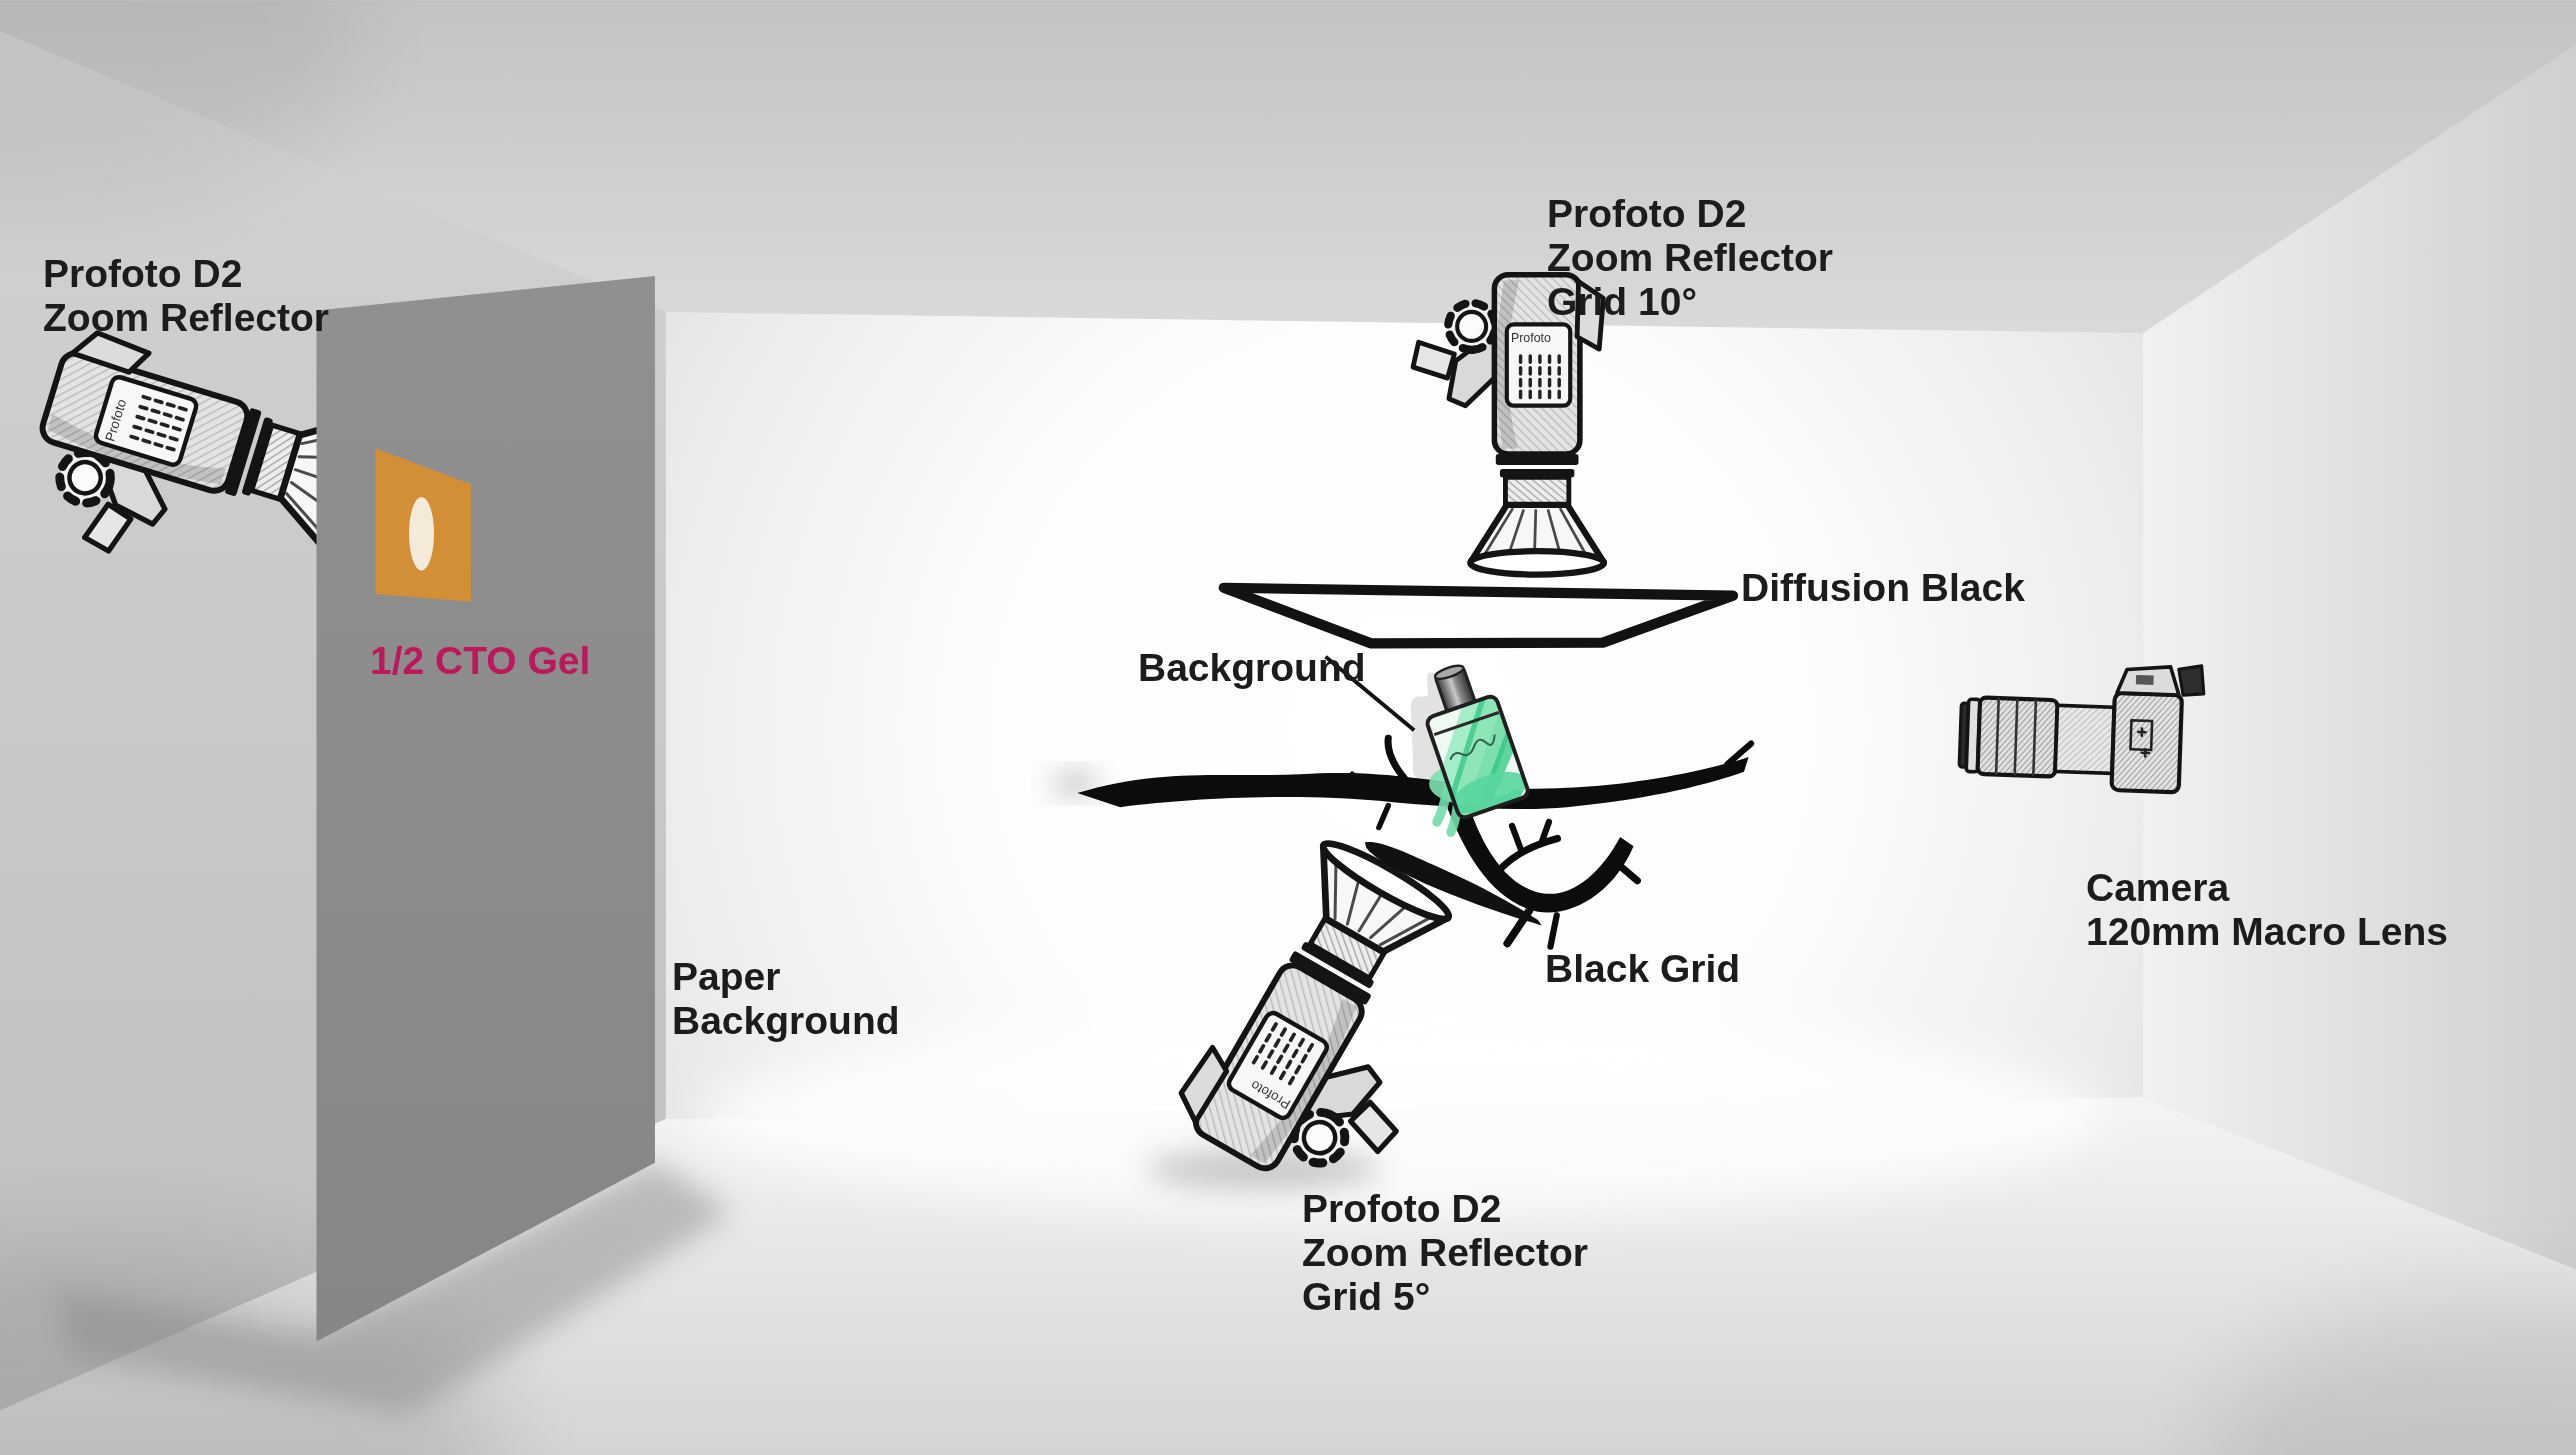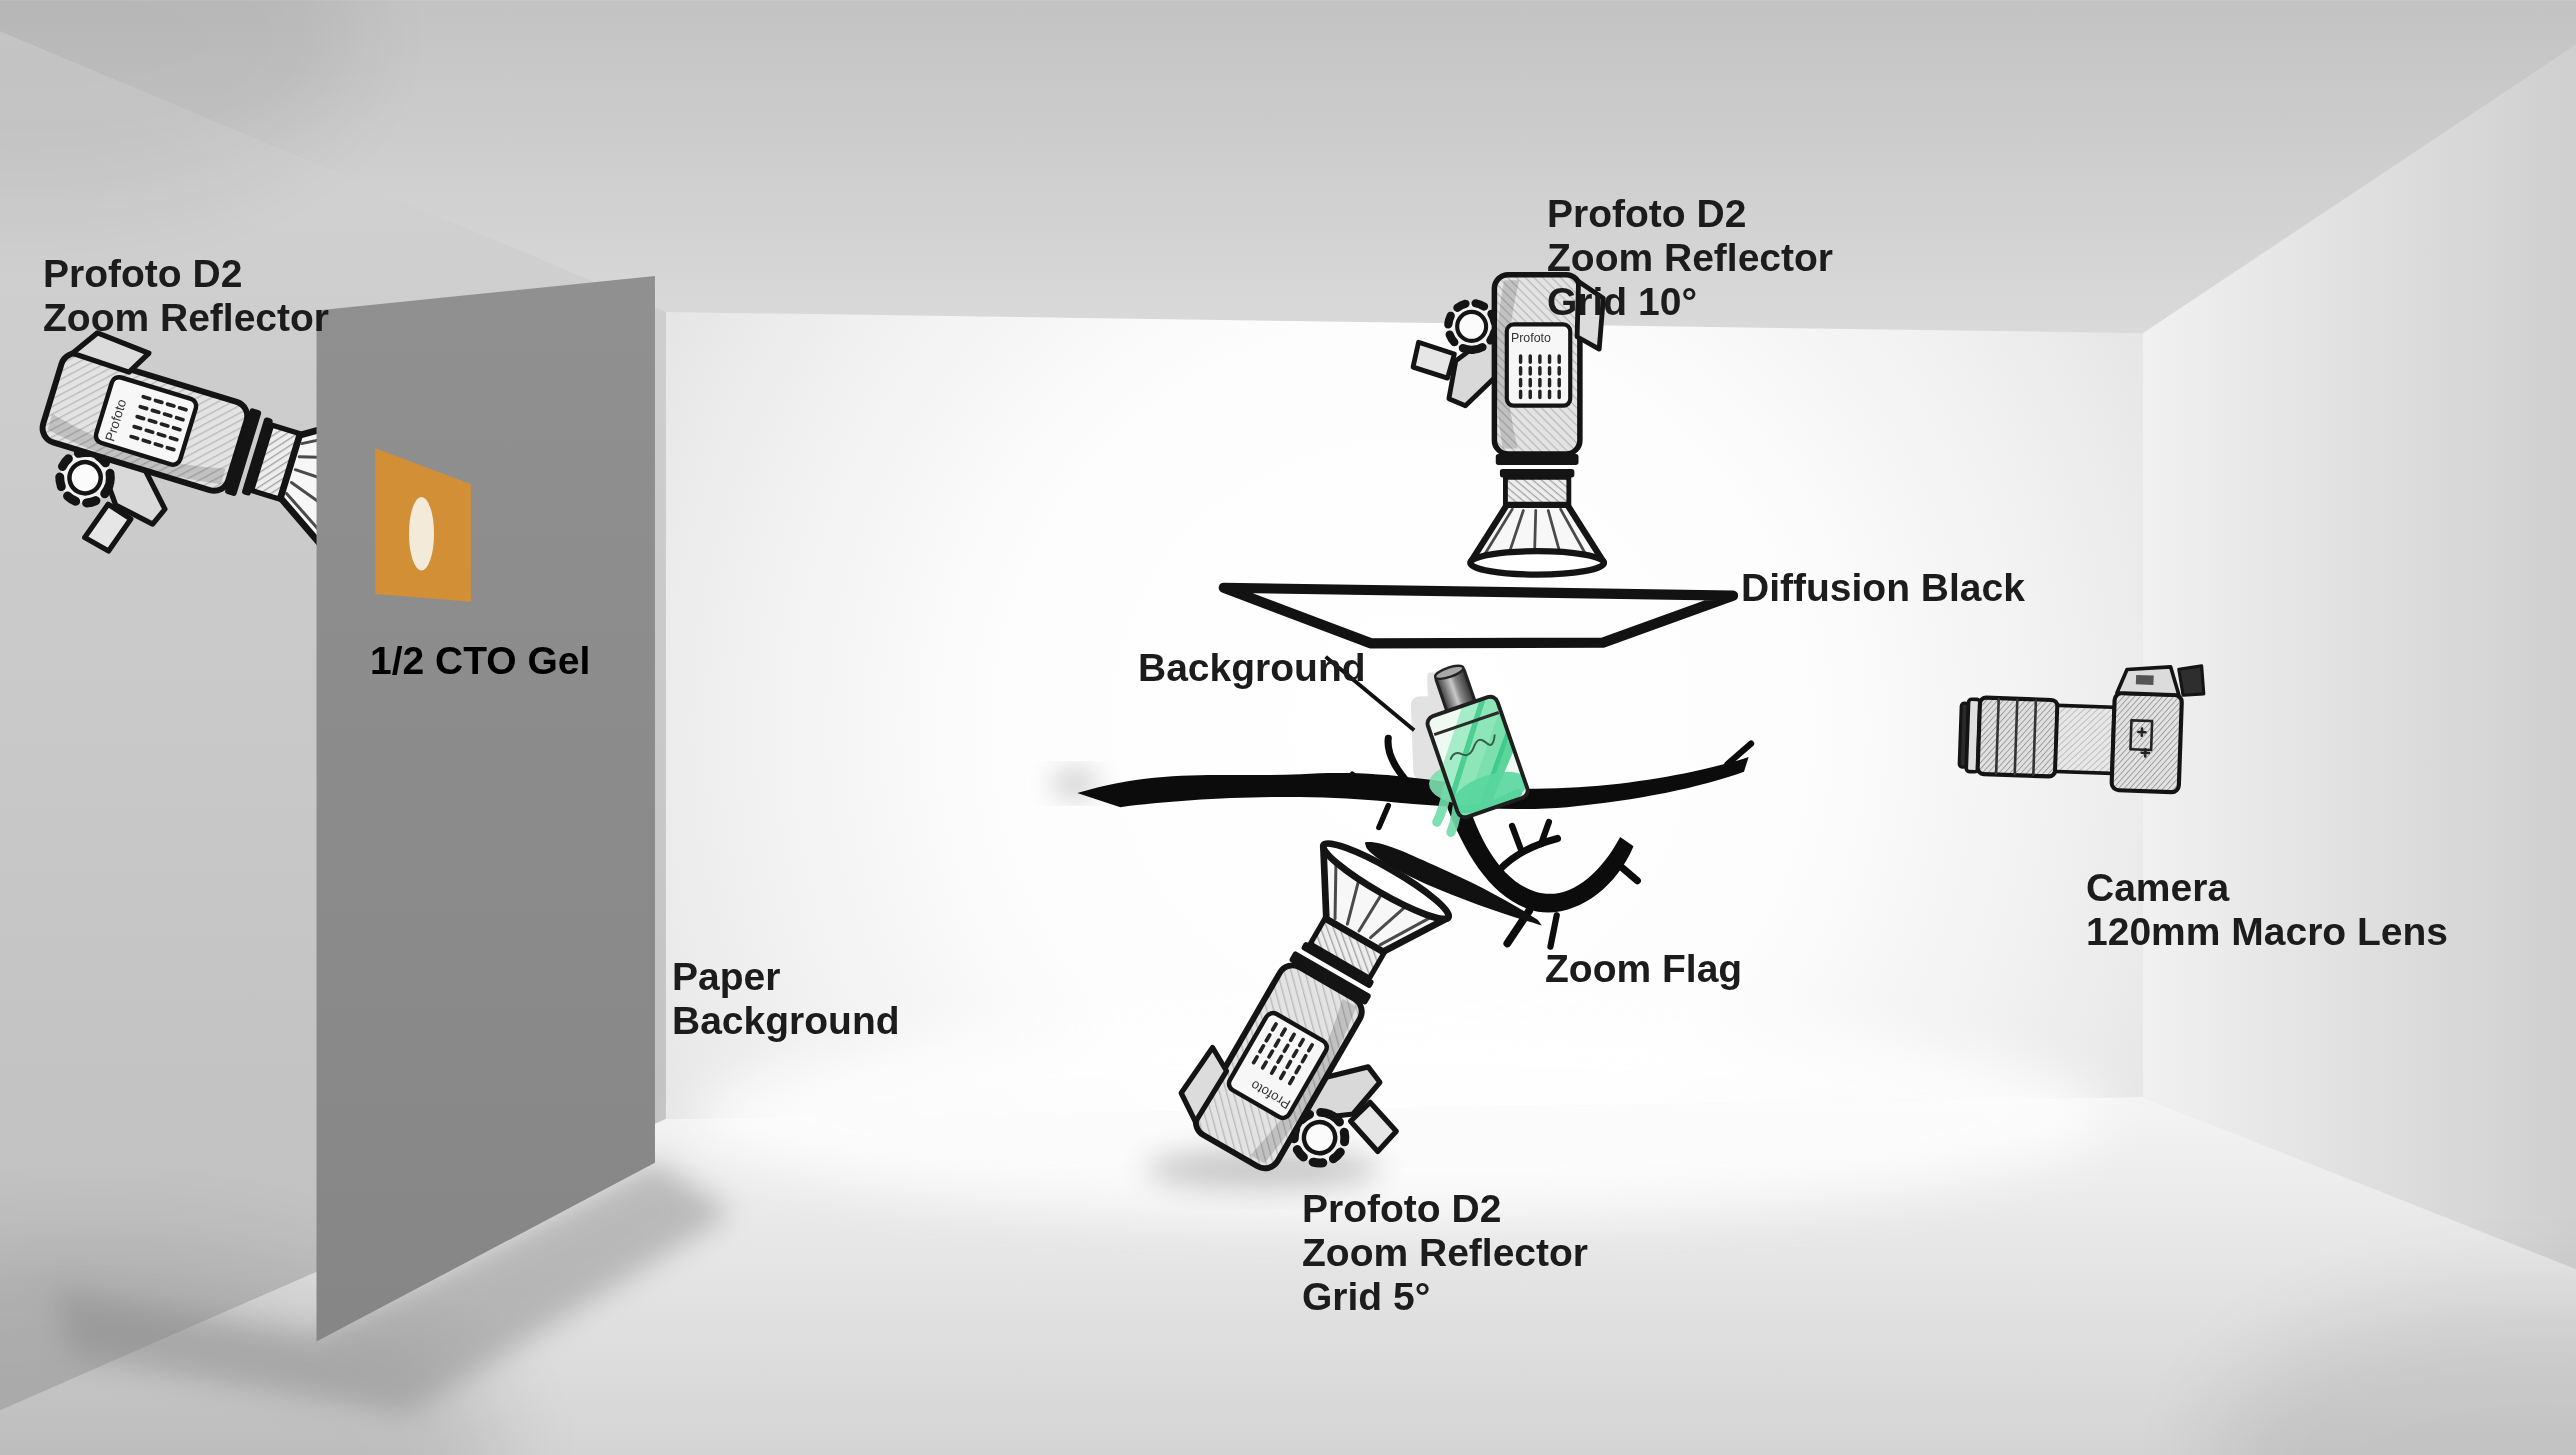--- a/index.html
+++ b/index.html
@@ -224,24 +224,24 @@
   </g>
 </svg>
 
 <div class="lbl" style="left:43px;top:219px">Profoto D2
 Zoom Reflector</div>
 <div class="lbl" style="left:1547px;top:159px">Profoto D2
 Zoom Reflector
 Grid 10°</div>
 <div class="lbl" style="left:1741px;top:533px">Diffusion Black</div>
 <div class="lbl" style="left:1138px;top:613px">Background</div>
-<div class="lbl" style="left:370px;top:606px;color:#000000">1/2 CTO Gel</div>
+<div class="lbl" style="left:370px;top:606px;color:#be185d">1/2 CTO Gel</div>
 <div class="lbl" style="left:672px;top:922px">Paper
 Background</div>
-<div class="lbl" style="left:1545px;top:914px">Zoom Flag</div>
+<div class="lbl" style="left:1545px;top:914px">Black Grid</div>
 <div class="lbl" style="left:1302px;top:1154px">Profoto D2
 Zoom Reflector
 Grid 5°</div>
 <div class="lbl" style="left:2086px;top:833px">Camera
 120mm Macro Lens</div>
 
 </div>
 
 
 </body></html>

